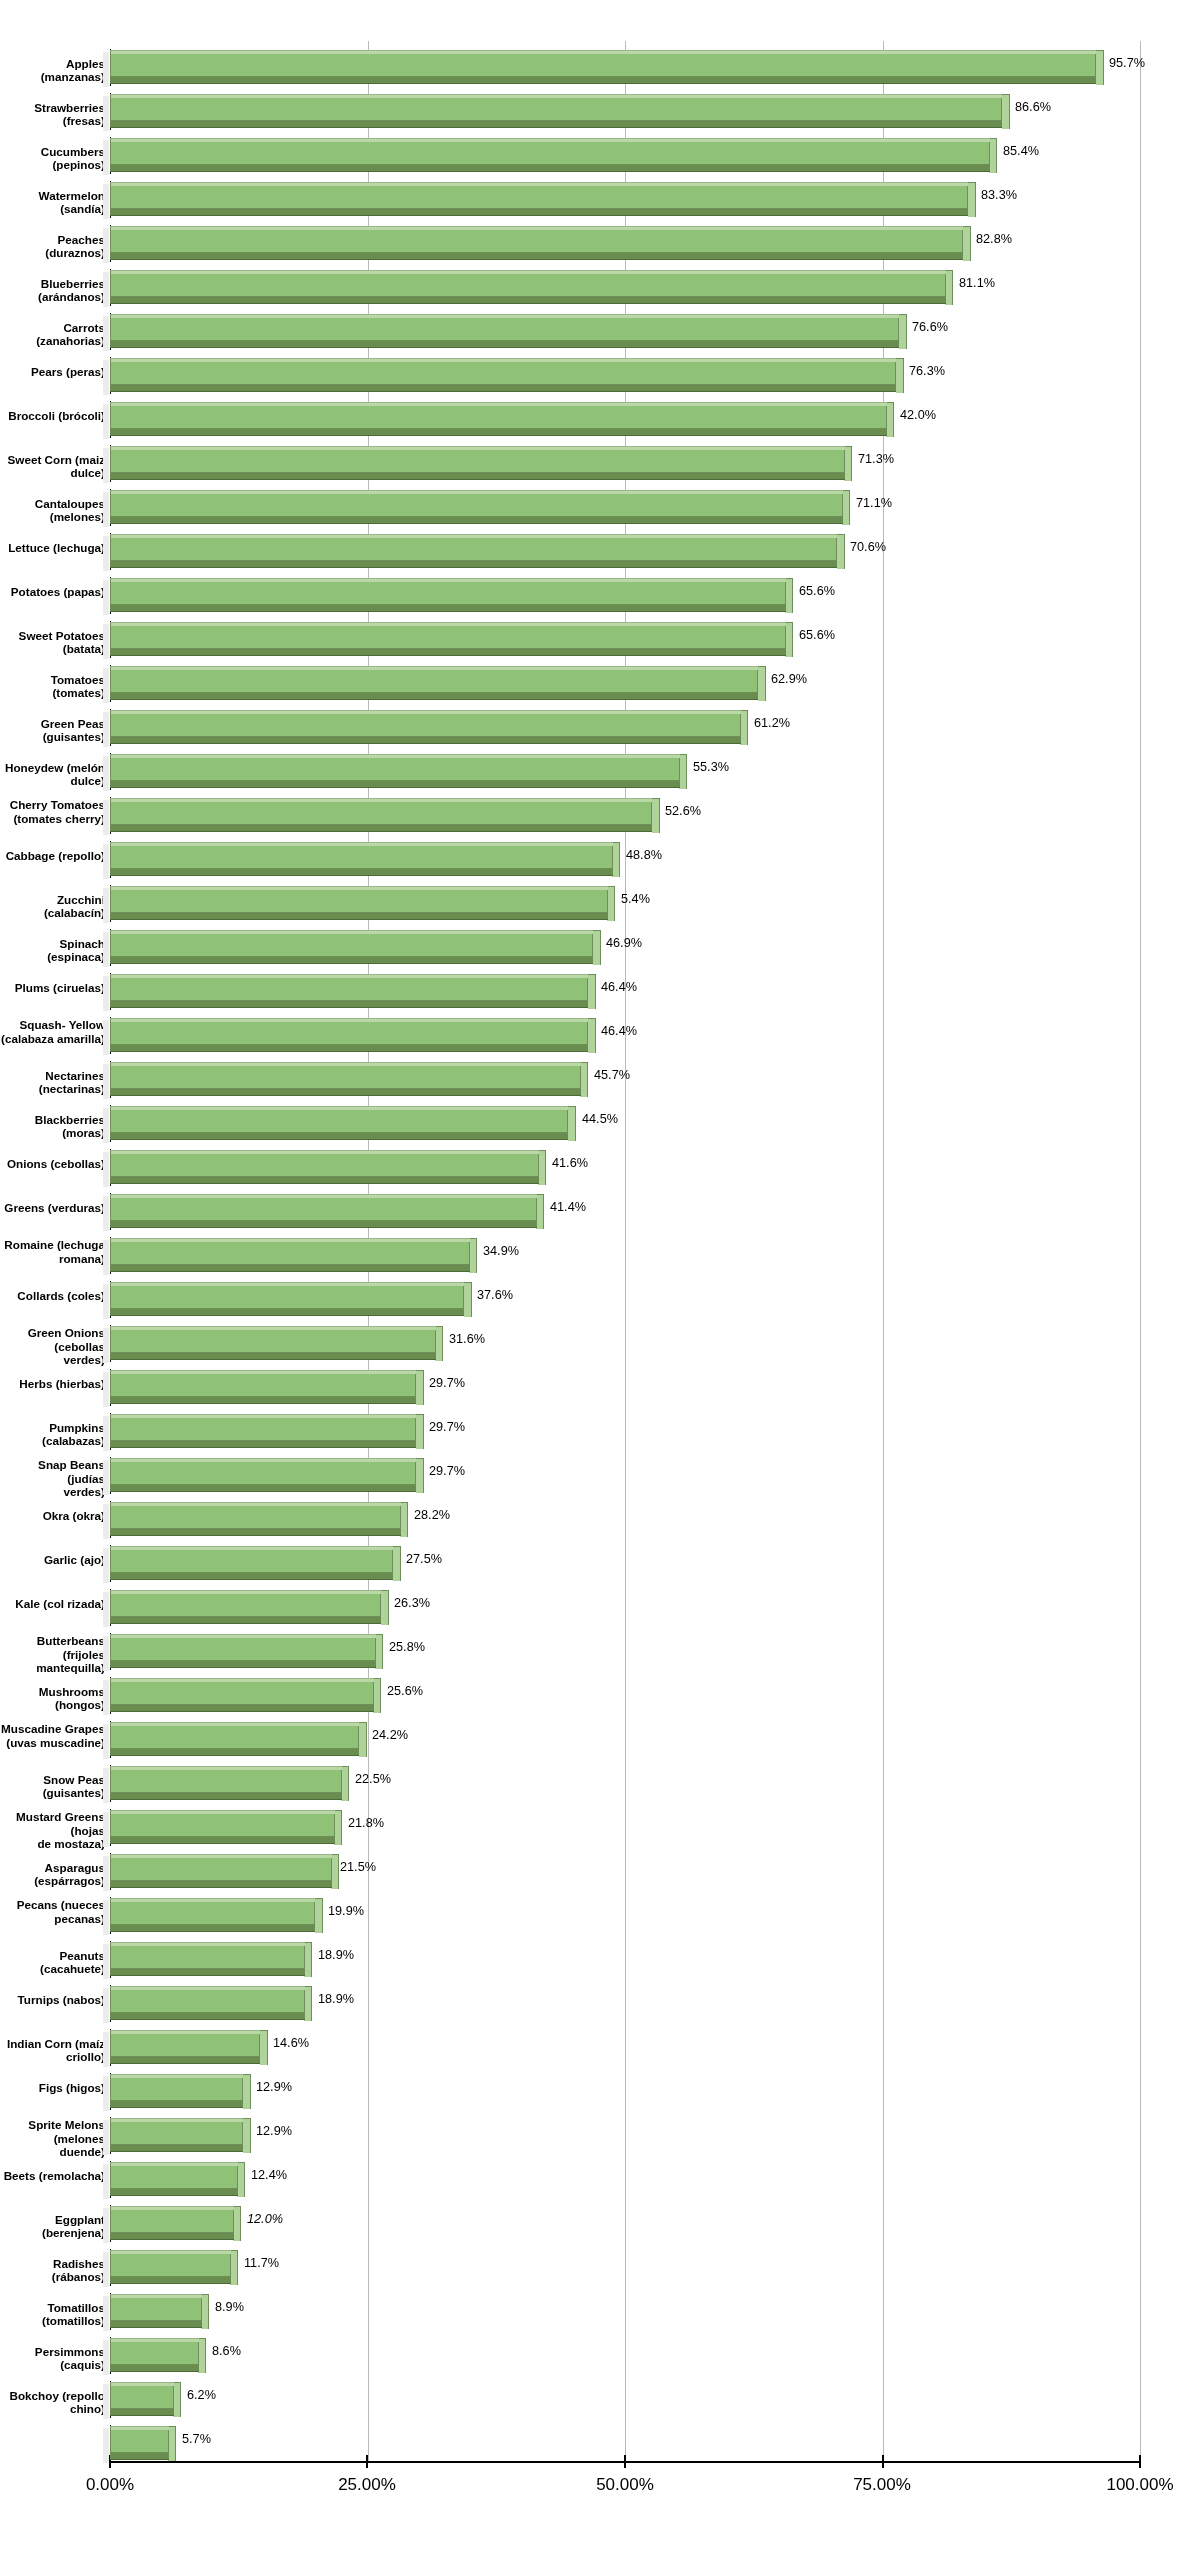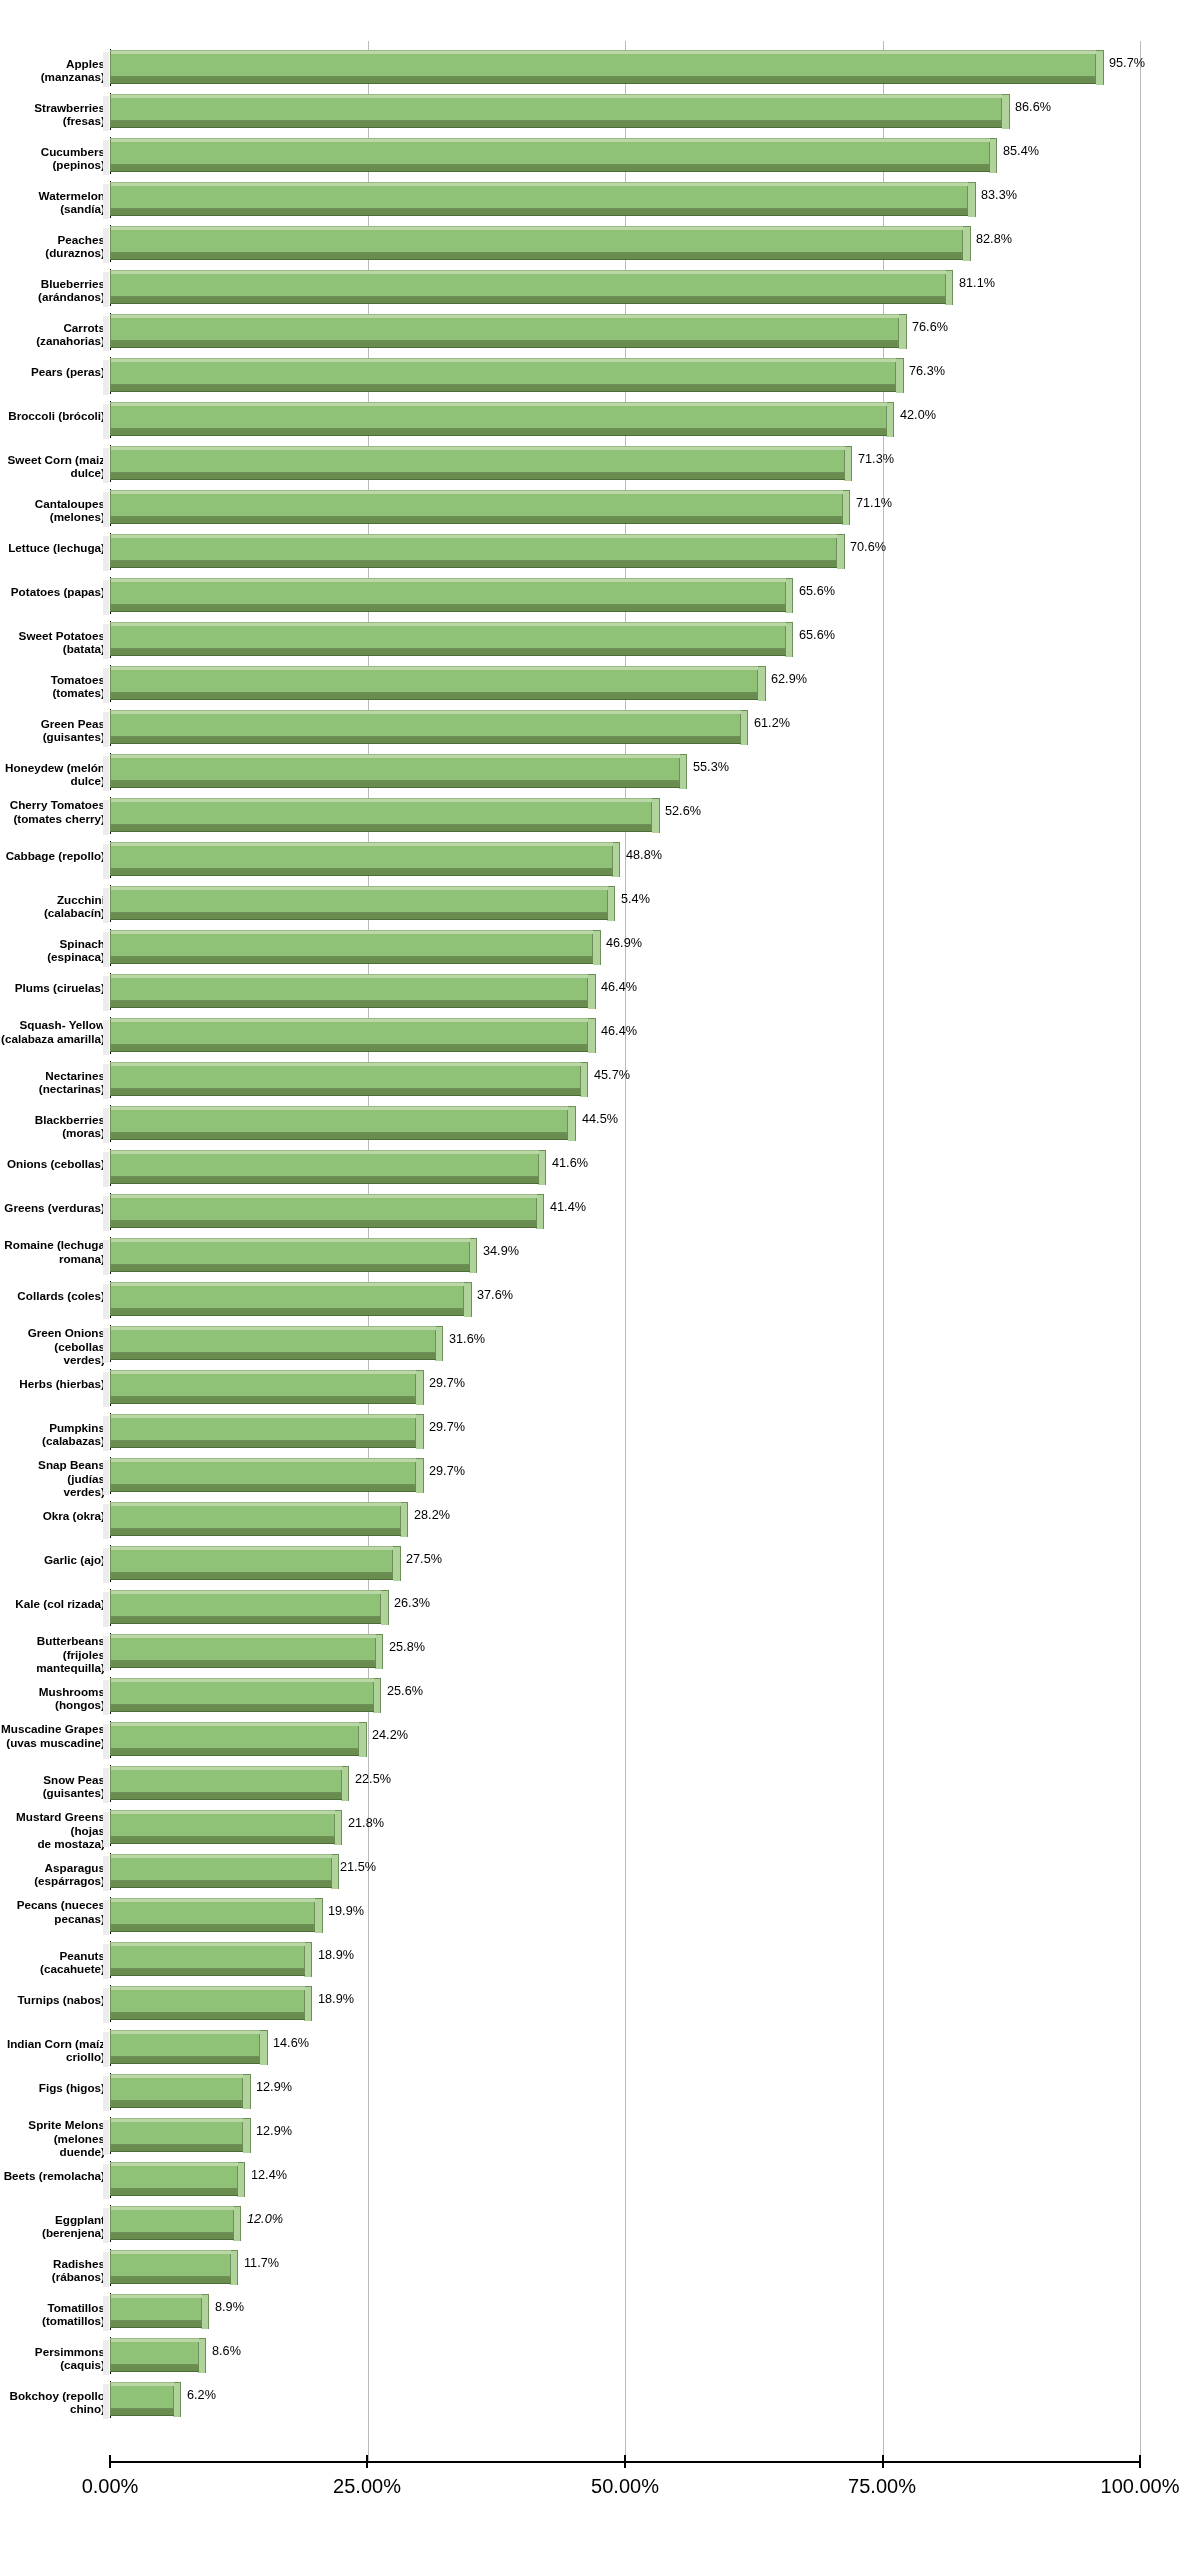--- a/index.html
+++ b/index.html
@@ -33,21 +33,21 @@
   #axis-line{
     position:absolute;
     left:110px; top:2461px;
     width:1030px;height:2.1px;background:#000;
   }
   .axis-tick{
     position:absolute;top:2455px;width:2.1px;height:13.4px;background:#000;
   }
   .axis-tick-label{
     position:absolute;top:2475px;
-    font-size:20px;color:#000;text-align:center;
+    font-size:17px;color:#000;text-align:center;
     width:156px;margin-left:-78px;
   }
 
   
   .row{position:absolute;left:0;width:1202px;}
 
   .cat-label{
     position:absolute;
     left:0;width:105px;
     text-align:right;
@@ -667,14 +667,24 @@
     <div class="row" style="top: 2373px; height: 44px;">
       <div class="cat-label" style="top: 16px;">Bokchoy (repollo chino)</div>
       <div class="cat-tick" style="top: 7.9px; height: 37px;"></div>
       <div class="bar-shadow" style="left: 103px; top: 11.4px; height: 35px;"></div>
       <div class="bar-side" style="left: 173px; top: 9.3px; height: 35px;"></div>
       <div class="bar-bottom" style="left: 110px; top: 35px; width: 64px;"></div>
       <div class="bar-face" style="left: 110px; top: 9.3px; width: 64px; height: 27px;"></div>
       <div class="bar-top" style="left: 110px; top: 9.3px; width: 64px;"></div>
       <div class="val-label" style="left: 187px; top: 15px;">6.2%</div>
     </div>
+    <div class="row" style="top: 2417px; height: 44px;">
+      <div class="cat-label" style="top: 23px;"></div>
+      <div class="cat-tick" style="top: 7.9px; height: 37px;"></div>
+      <div class="bar-shadow" style="left: 103px; top: 11.4px; height: 35px;"></div>
+      <div class="bar-side" style="left: 168px; top: 9.3px; height: 35px;"></div>
+      <div class="bar-bottom" style="left: 110px; top: 35px; width: 59px;"></div>
+      <div class="bar-face" style="left: 110px; top: 9.3px; width: 59px; height: 27px;"></div>
+      <div class="bar-top" style="left: 110px; top: 9.3px; width: 59px;"></div>
+      <div class="val-label" style="left: 182px; top: 15px;">5.7%</div>
+    </div>
   </div>
 
 
 </body></html>

